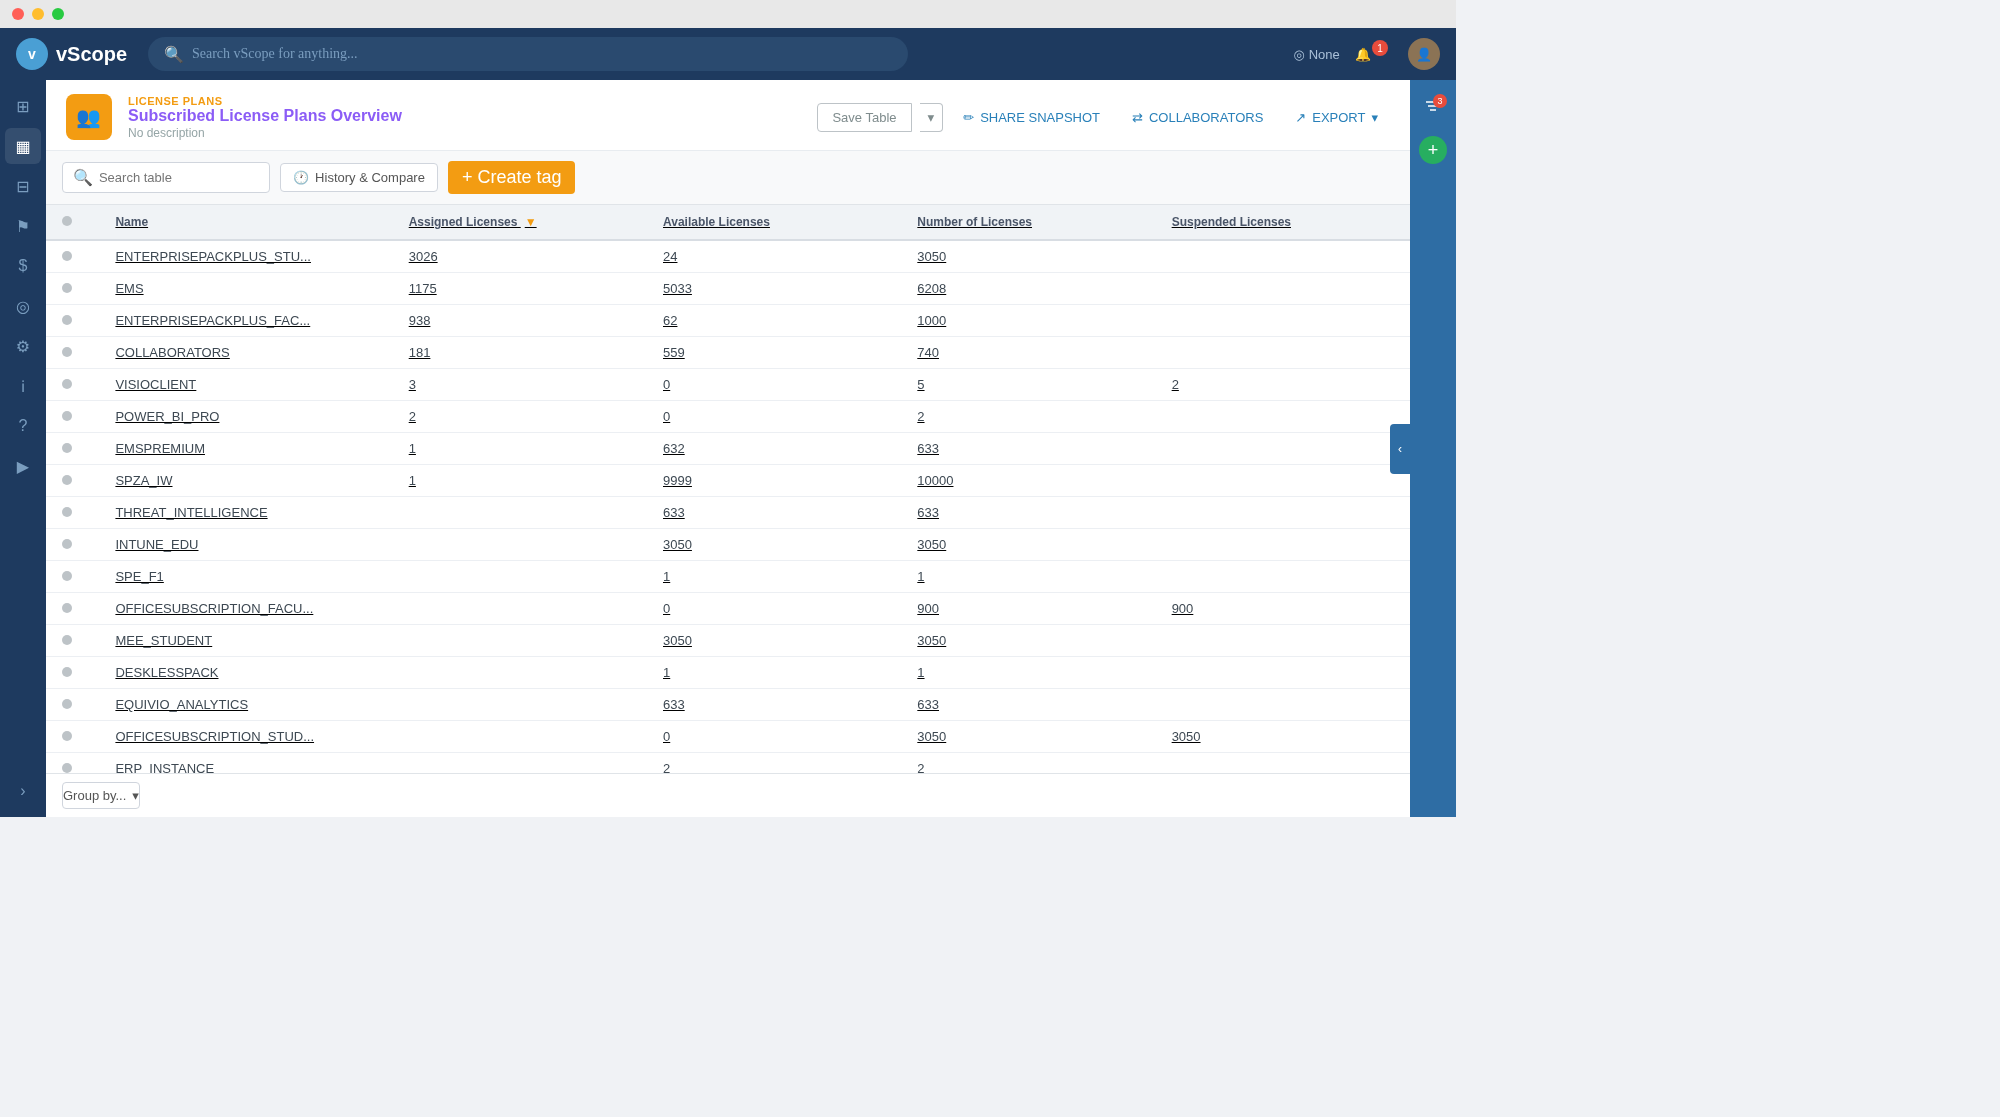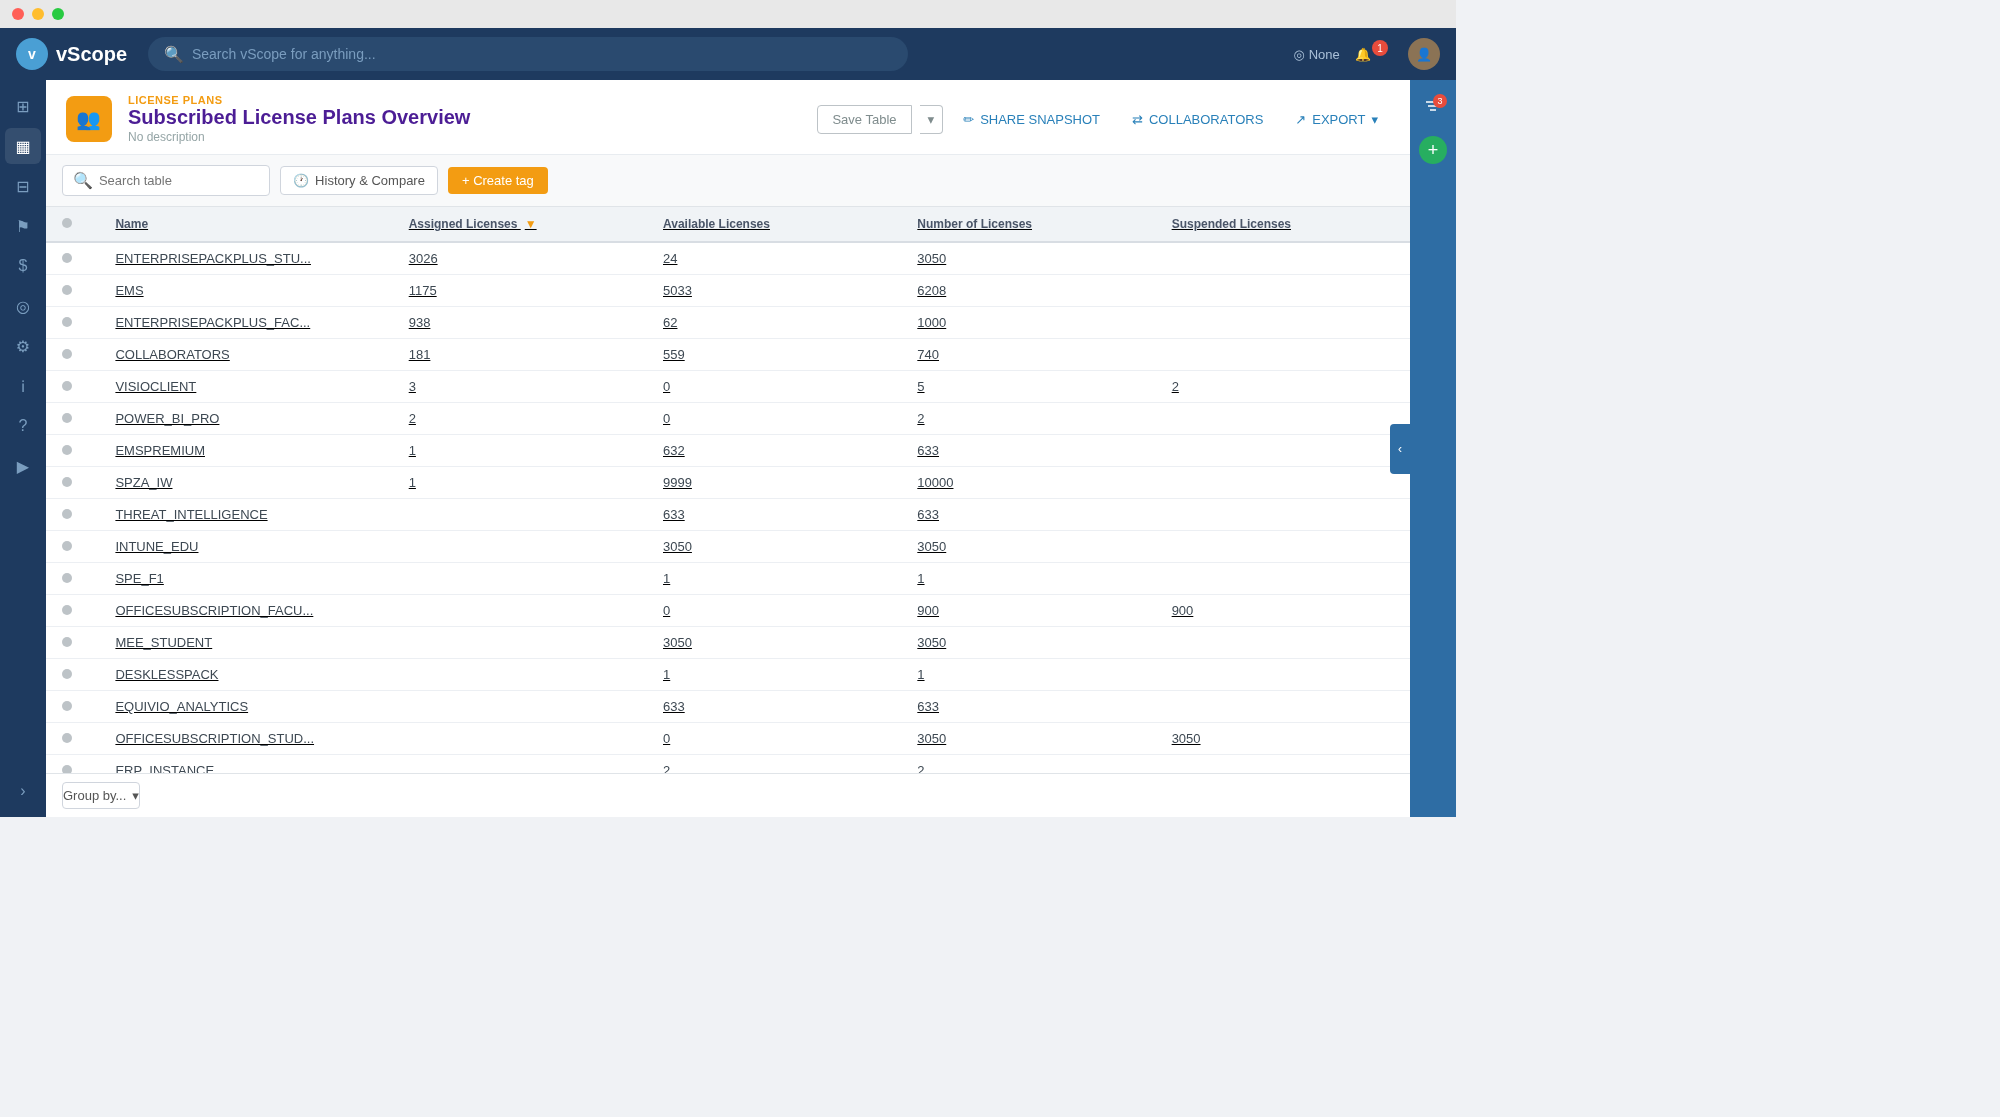--- a/index.html
+++ b/index.html
@@ -41,21 +41,21 @@
       max-width: 760px;
       background: #2a4a6f;
       border-radius: 20px;
       display: flex;
       align-items: center;
       padding: 0 16px;
       gap: 8px;
       height: 34px;
     }
     .search-bar input {
-      background: transparent; border: none; outline: none; color: #bef264; font-size: 14px; width: 100%;
+      background: transparent; border: none; outline: none; color: #bef264; font-size: 14px; width: 100%; font-family: Liberation Serif, serif;
     }
     .search-bar input::placeholder { color: #7a9dbf; }
     .topnav-right {
       margin-left: auto; display: flex; align-items: center; gap: 16px;
     }
     .nav-icon-btn {
       color: #aac0d8; cursor: pointer; display: flex; align-items: center; gap: 4px; font-size: 13px;
     }
     .notif-badge {
       background: #e74c3c; color: white; font-size: 10px; border-radius: 50%; width: 16px; height: 16px; display: flex; align-items: center; justify-content: center; position: relative; top: -6px; left: -4px;
@@ -105,21 +105,21 @@
       background: white;
     }
     .page-icon {
       width: 46px; height: 46px; background: #f39c12; border-radius: 8px; display: flex; align-items: center; justify-content: center; color: white; font-size: 20px; flex-shrink: 0;
     }
     .page-title-area { flex: 1; }
     .page-category {
       color: #f39c12; font-size: 11px; font-weight: 600; text-transform: uppercase; letter-spacing: 0.5px;
     }
     .page-title {
-      font-size: 20px; font-weight: 600; color: #4c1d95;
+      font-size: 16px; font-weight: 600; color: #8b5cf6;
     }
     .page-desc {
       color: #95a5a6; font-size: 12px; margin-top: 1px;
     }
     .page-actions {
       display: flex; align-items: center; gap: 8px;
     }
     .save-table-btn {
       border: 1px solid #bdc3c7; background: white; padding: 6px 14px; border-radius: 4px 0 0 4px; font-size: 13px; color: #7f8c8d; cursor: pointer;
     }
@@ -142,21 +142,21 @@
     .search-input-wrap {
       display: flex; align-items: center; background: white; border: 1px solid #d0d5dd; border-radius: 4px; padding: 5px 10px; gap: 6px; min-width: 200px;
     }
     .search-input-wrap input {
       border: none; outline: none; font-size: 13px; color: #0f172a; width: 160px;
     }
     .history-btn {
       display: flex; align-items: center; gap: 6px; background: white; border: 1px solid #d0d5dd; border-radius: 4px; padding: 6px 12px; font-size: 13px; color: #555; cursor: pointer;
     }
     .create-tag-btn {
-      display: flex; align-items: center; gap: 6px; background: #f39c12; border: none; border-radius: 4px; padding: 6px 14px; font-size: 13px; color: white; cursor: pointer; font-weight: 500;
+      display: flex; align-items: center; gap: 6px; background: #f39c12; border: none; border-radius: 4px; padding: 6px 14px; font-size: 18px; color: white; cursor: pointer; font-weight: 500;
     }
     .toolbar-spacer { flex: 1; }
 
     
     .table-container {
       flex: 1;
       overflow-y: auto;
       overflow-x: hidden;
       text-decoration: underline;
     }

